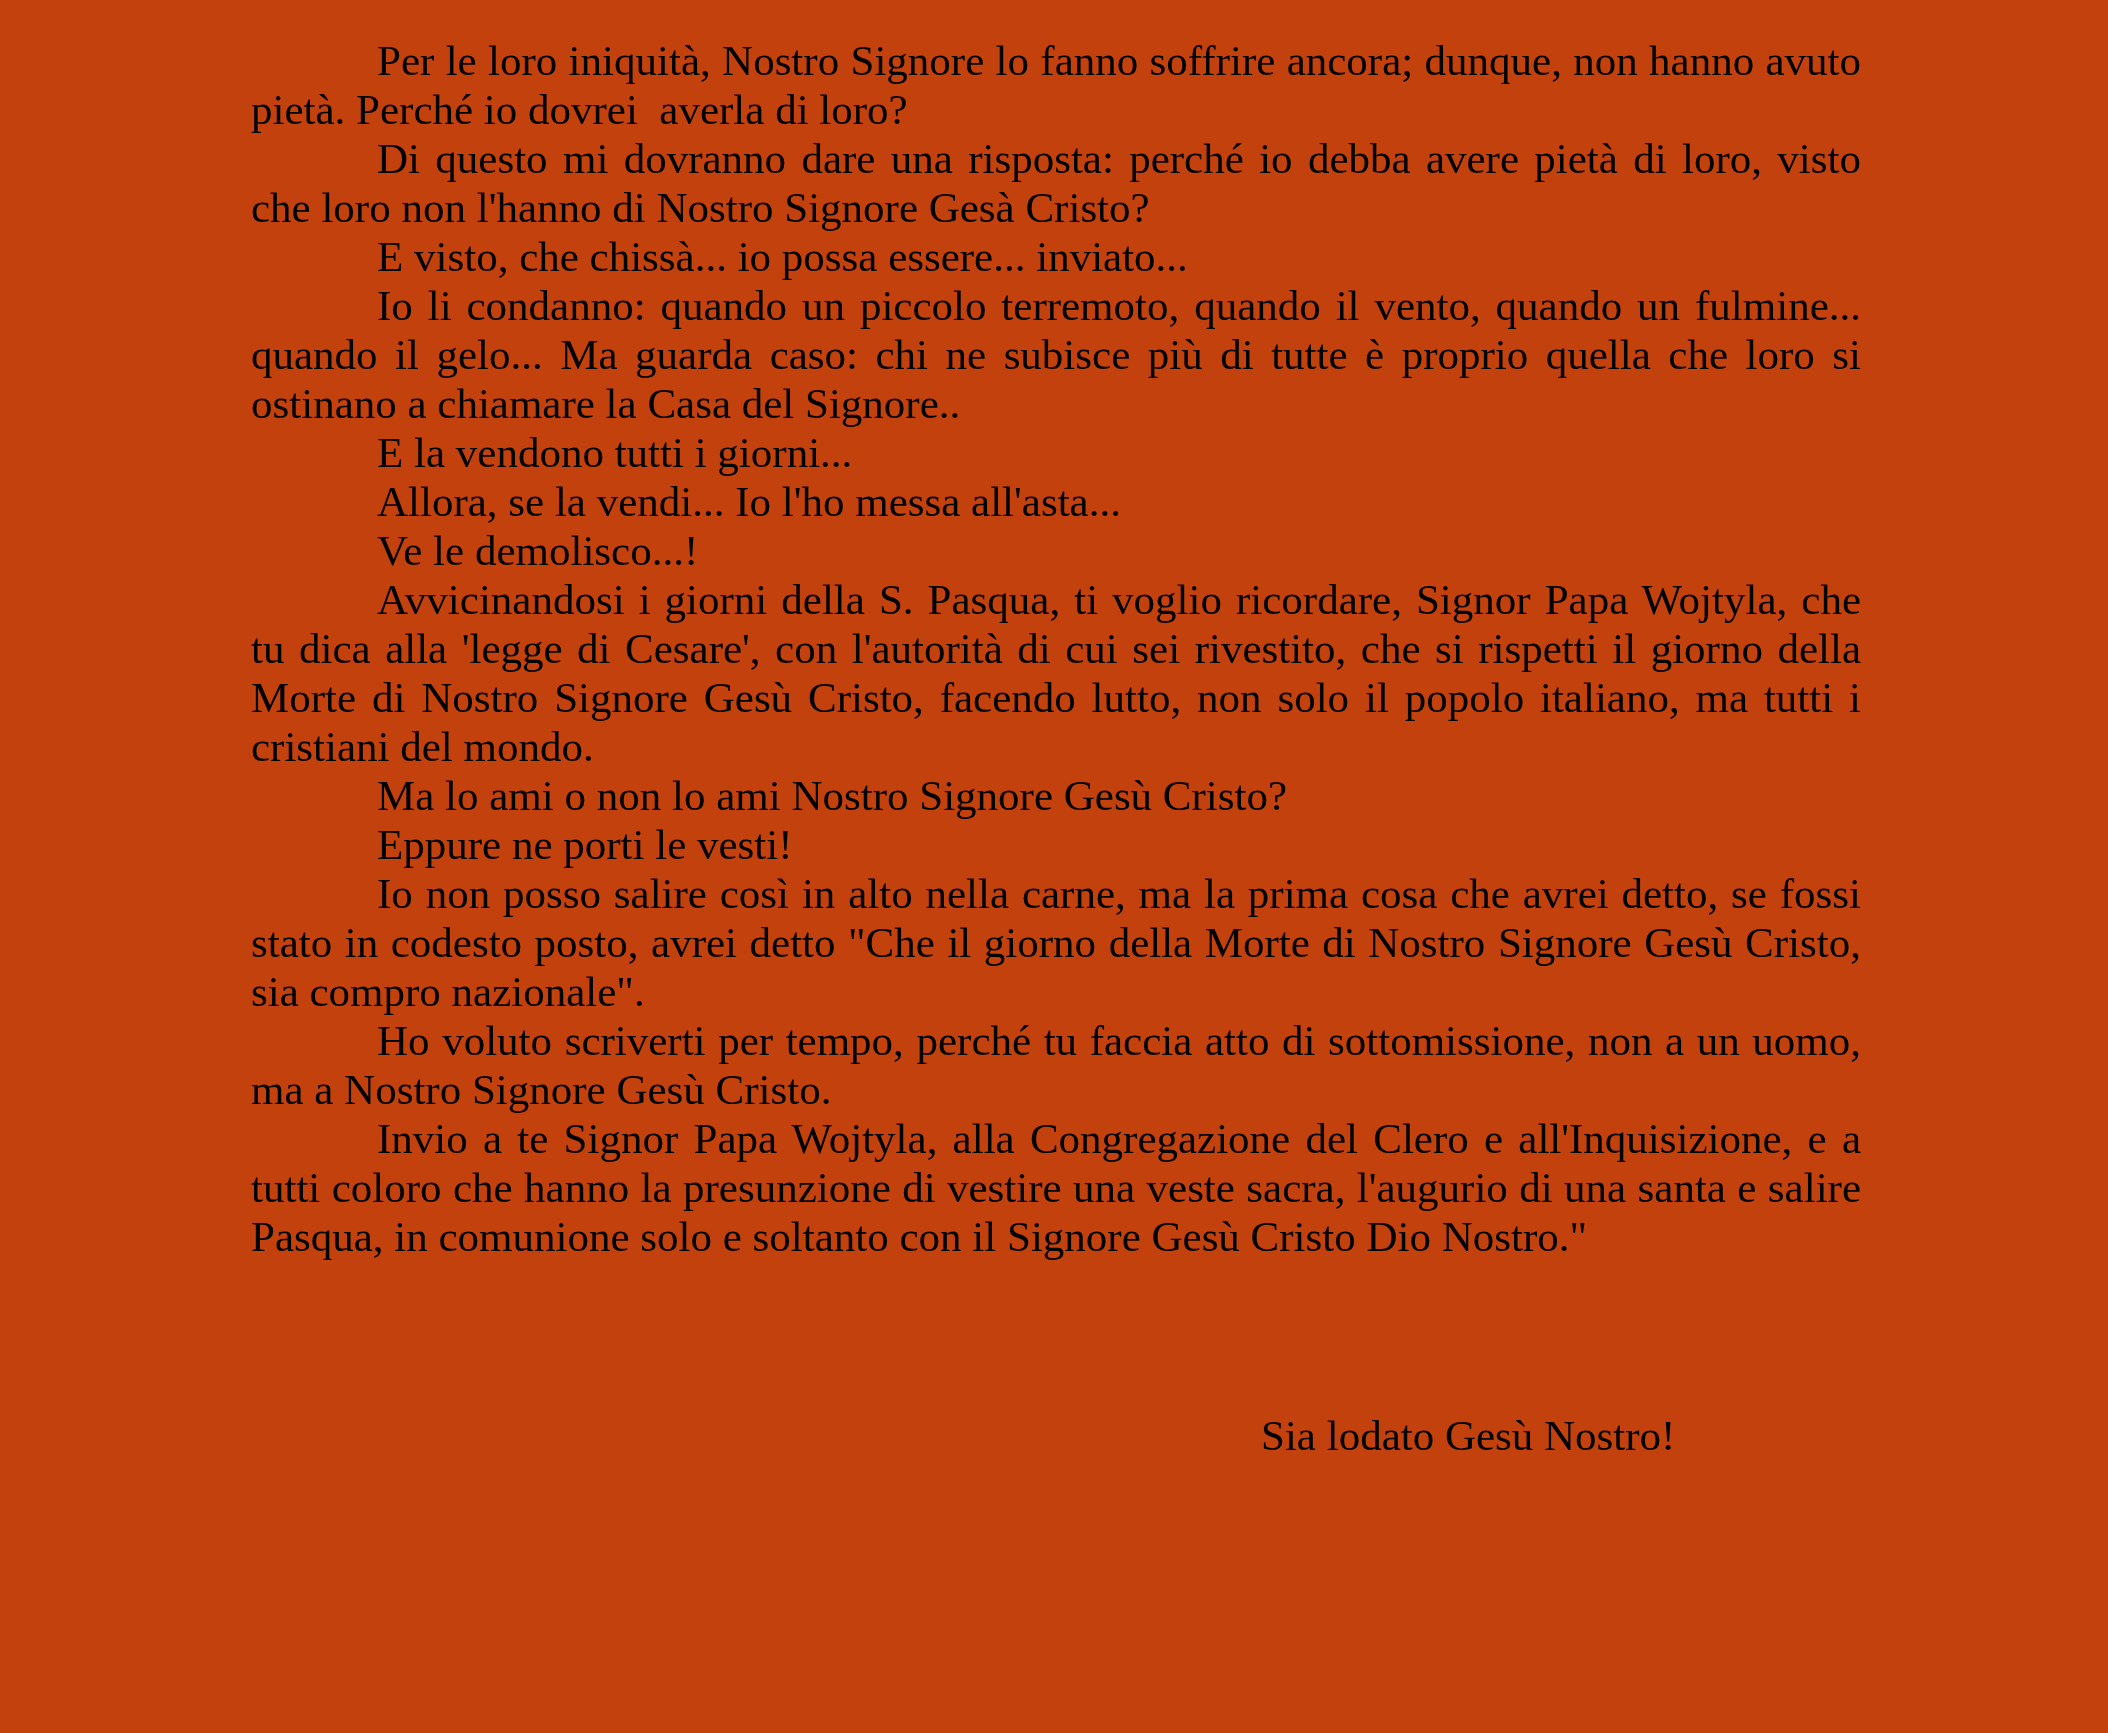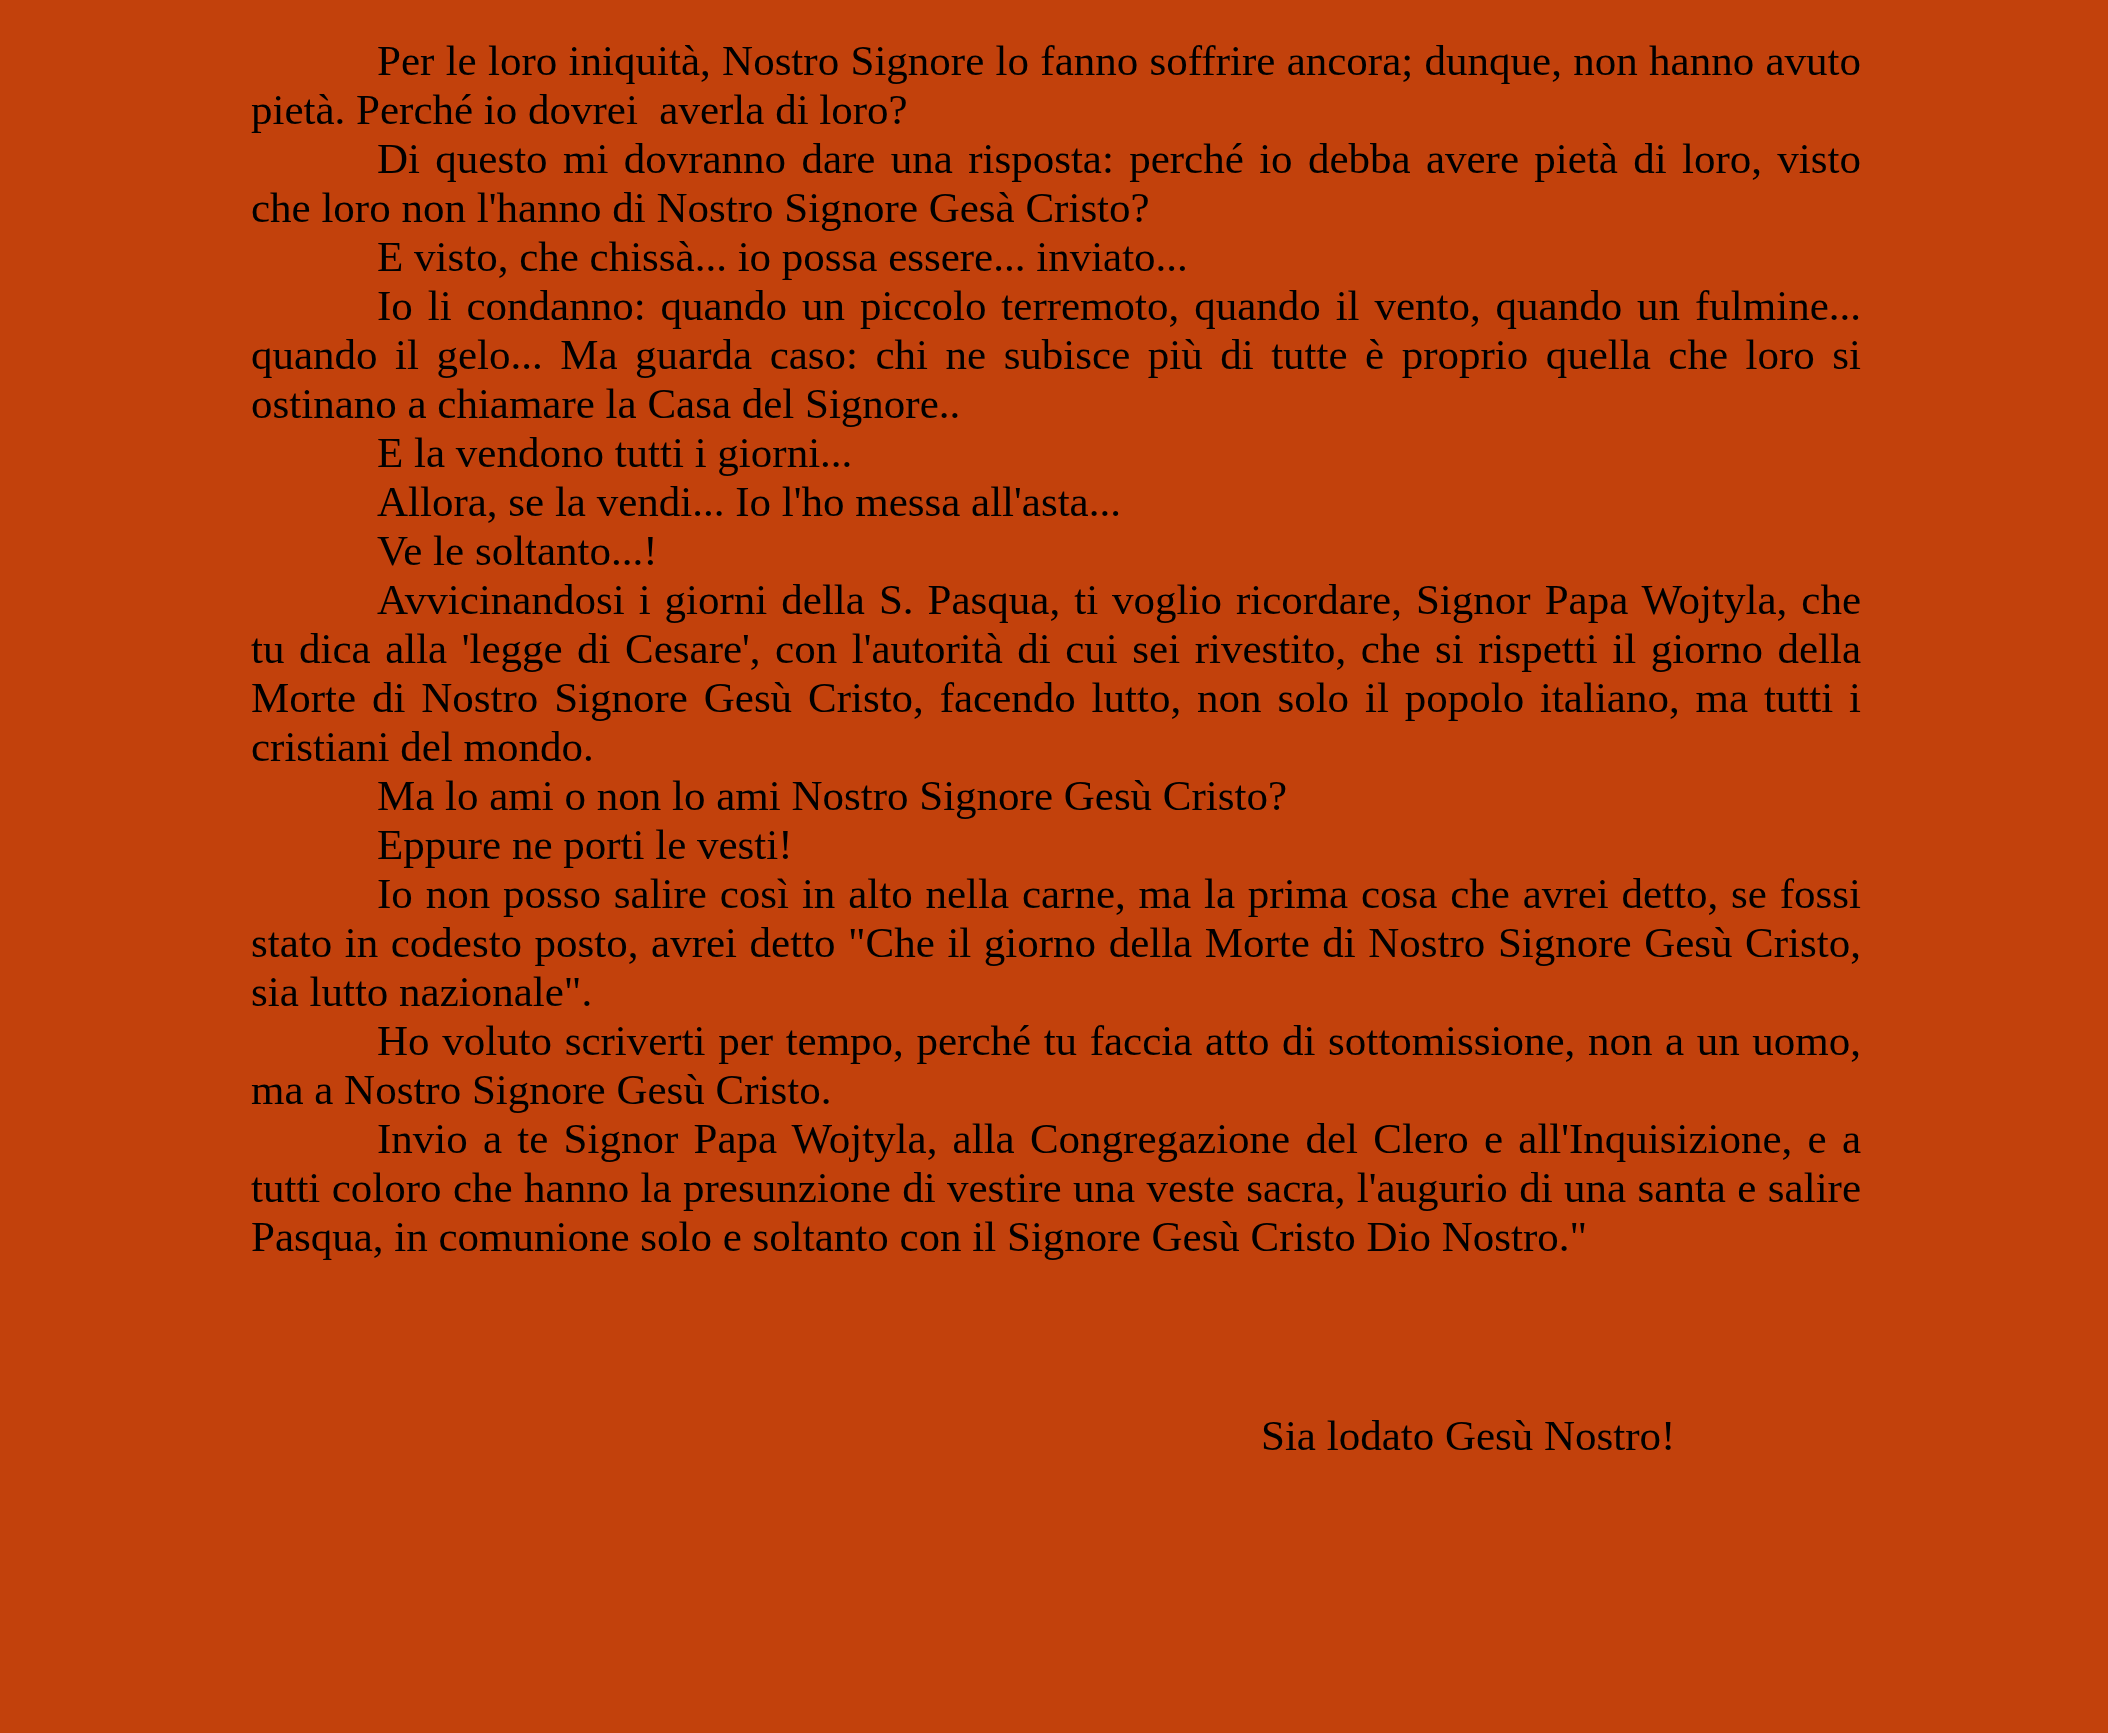--- a/index.html
+++ b/index.html
@@ -56,25 +56,25 @@
 
 <div class="page">
 
   <div class="body-text">
     <p>Per le loro iniquità, Nostro Signore lo fanno soffrire ancora; dunque, non hanno avuto pietà. Perché io dovrei  averla di loro?</p>
     <p>Di questo mi dovranno dare una risposta: perché io debba avere pietà di loro, visto che loro non l'hanno di Nostro Signore Gesà Cristo?</p>
     <p>E visto, che chissà... io possa essere... inviato...</p>
     <p>Io li condanno: quando un piccolo terremoto, quando il vento, quando un fulmine... quando il gelo... Ma guarda caso: chi ne subisce più di tutte è proprio quella che loro si ostinano a chiamare la Casa del Signore..</p>
     <p>E la vendono tutti i giorni...</p>
     <p>Allora, se la vendi... Io l'ho messa all'asta...</p>
-    <p>Ve le soltanto...!</p>
+    <p>Ve le demolisco...!</p>
     <p>Avvicinandosi i giorni della S. Pasqua, ti voglio ricordare, Signor Papa Wojtyla, che tu dica alla 'legge di Cesare', con l'autorità di cui sei rivestito, che si rispetti il giorno della Morte di Nostro Signore Gesù Cristo, facendo lutto, non solo il popolo italiano, ma tutti i cristiani del mondo.</p>
     <p>Ma lo ami o non lo ami Nostro Signore Gesù Cristo?</p>
     <p>Eppure ne porti le vesti!</p>
-    <p>Io non posso salire così in alto nella carne, ma la prima cosa che avrei detto, se fossi stato in codesto posto, avrei detto "Che il giorno della Morte di Nostro Signore Gesù Cristo, sia lutto nazionale".</p>
+    <p>Io non posso salire così in alto nella carne, ma la prima cosa che avrei detto, se fossi stato in codesto posto, avrei detto "Che il giorno della Morte di Nostro Signore Gesù Cristo, sia compro nazionale".</p>
     <p>Ho voluto scriverti per tempo, perché tu faccia atto di sottomissione, non a un uomo, ma a Nostro Signore Gesù Cristo.</p>
     <p>Invio a te Signor Papa Wojtyla, alla Congregazione del Clero e all'Inquisizione, e a tutti coloro che hanno la presunzione di vestire una veste sacra, l'augurio di una santa e salire Pasqua, in comunione solo e soltanto con il Signore Gesù Cristo Dio Nostro."</p>
   </div>
 
   <div class="praise">Sia lodato Gesù Nostro!</div>
 
 
 </div>
 
 

